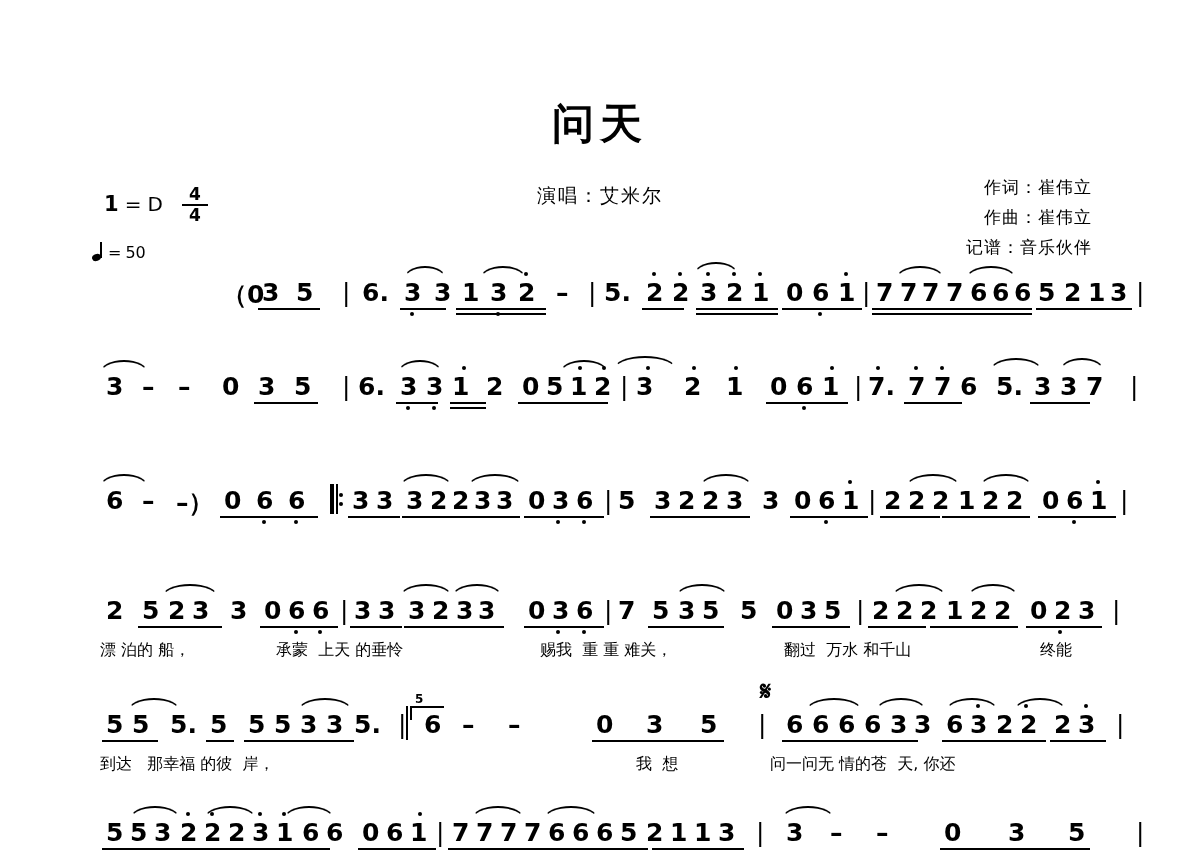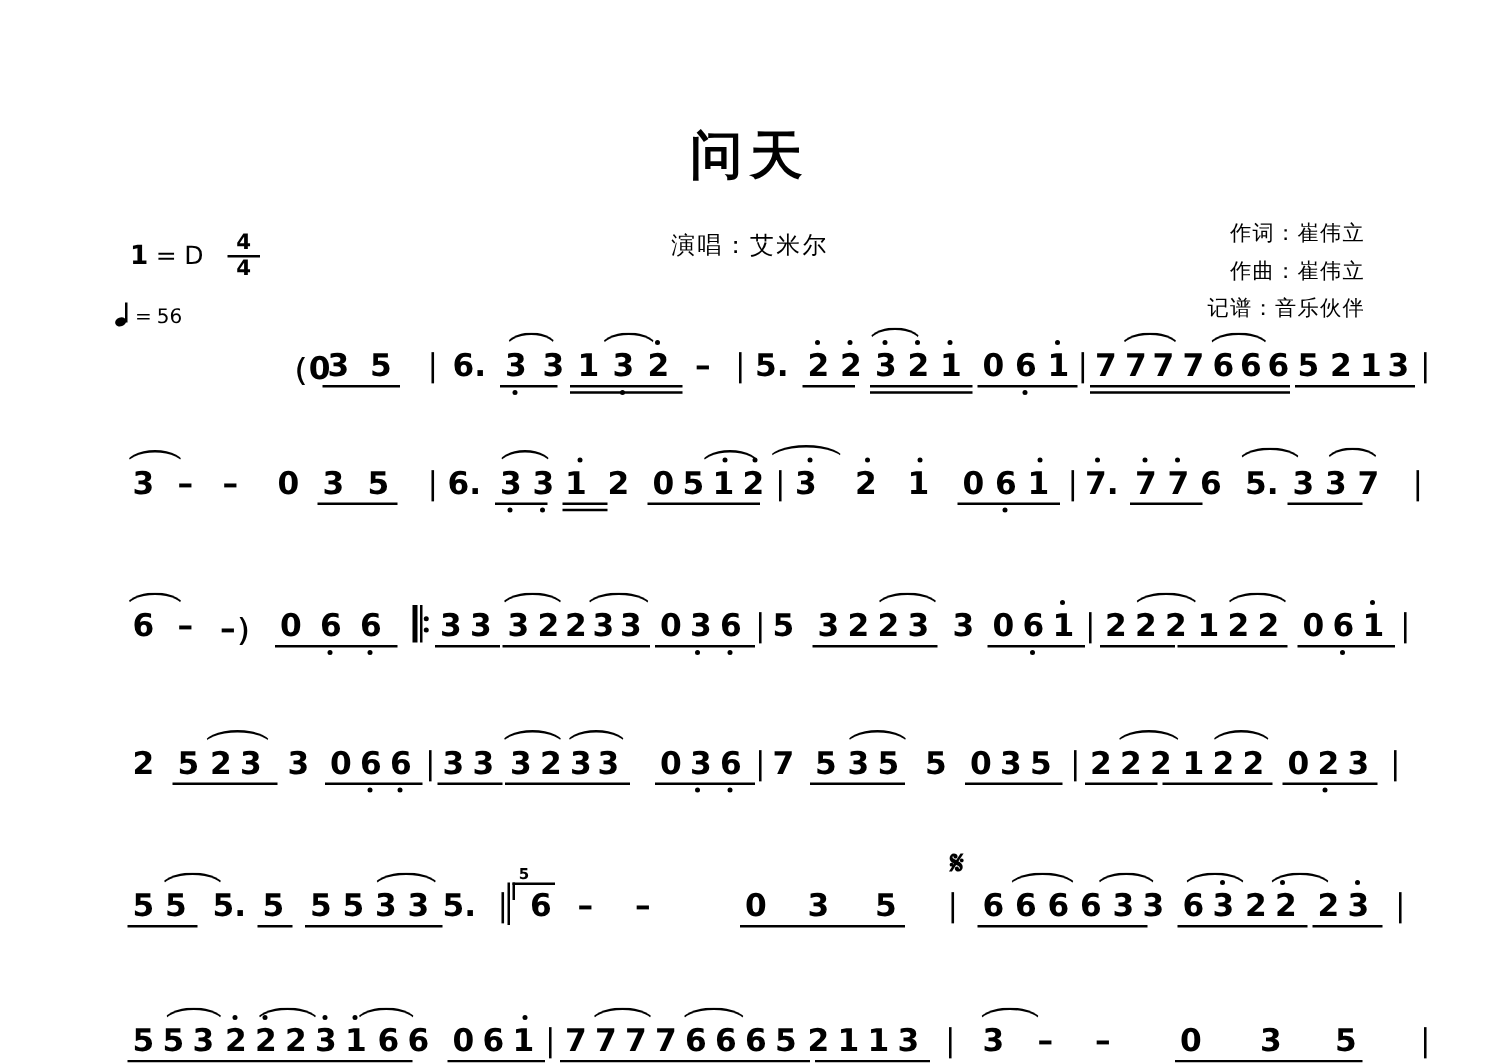--- a/index.html
+++ b/index.html
@@ -198,40 +198,42 @@
 </div>
 
 <div class="meter">
   <span class="num">4</span>
   <span class="den">4</span>
 </div>
 
 <div class="tempo">
   <span class="qnote"></span>
   <span>=</span>
-  <span>56</span>
+  <span>50</span>
 </div>
 
 <div id="rows-host">
     <div class="row" style="top: 278px;">
       <div class="notes"><span class="seg" style="left: 222px;">（0</span><span class="seg" style="left: 262px;">3</span><span class="seg" style="left: 296px;">5</span><span class="seg bar" style="left: 342px;">|</span><span class="seg" style="left: 362px;">6.</span><span class="seg" style="left: 404px;">3</span><span class="seg" style="left: 434px;">3</span><span class="seg" style="left: 462px;">1</span><span class="seg" style="left: 490px;">3</span><span class="seg" style="left: 518px;">2</span><span class="seg" style="left: 556px;">–</span><span class="seg bar" style="left: 588px;">|</span><span class="seg" style="left: 604px;">5.</span><span class="seg" style="left: 646px;">2</span><span class="seg" style="left: 672px;">2</span><span class="seg" style="left: 700px;">3</span><span class="seg" style="left: 726px;">2</span><span class="seg" style="left: 752px;">1</span><span class="seg" style="left: 786px;">0</span><span class="seg" style="left: 812px;">6</span><span class="seg" style="left: 838px;">1</span><span class="seg bar" style="left: 862px;">|</span><span class="seg" style="left: 876px;">7</span><span class="seg" style="left: 900px;">7</span><span class="seg" style="left: 922px;">7</span><span class="seg" style="left: 946px;">7</span><span class="seg" style="left: 970px;">6</span><span class="seg" style="left: 992px;">6</span><span class="seg" style="left: 1014px;">6</span><span class="seg" style="left: 1038px;">5</span><span class="seg" style="left: 1064px;">2</span><span class="seg" style="left: 1088px;">1</span><span class="seg" style="left: 1110px;">3</span><span class="seg bar" style="left: 1136px;">|</span></div>
       <div class="lyrics"></div>
     </div>
     <div class="row" style="top: 372px;">
       <div class="notes"><span class="seg" style="left: 106px;">3</span><span class="seg" style="left: 142px;">–</span><span class="seg" style="left: 178px;">–</span><span class="seg" style="left: 222px;">0</span><span class="seg" style="left: 258px;">3</span><span class="seg" style="left: 294px;">5</span><span class="seg bar" style="left: 342px;">|</span><span class="seg" style="left: 358px;">6.</span><span class="seg" style="left: 400px;">3</span><span class="seg" style="left: 426px;">3</span><span class="seg" style="left: 452px;">1</span><span class="seg" style="left: 486px;">2</span><span class="seg" style="left: 522px;">0</span><span class="seg" style="left: 546px;">5</span><span class="seg" style="left: 570px;">1</span><span class="seg" style="left: 594px;">2</span><span class="seg bar" style="left: 620px;">|</span><span class="seg" style="left: 636px;">3</span><span class="seg" style="left: 684px;">2</span><span class="seg" style="left: 726px;">1</span><span class="seg" style="left: 770px;">0</span><span class="seg" style="left: 796px;">6</span><span class="seg" style="left: 822px;">1</span><span class="seg bar" style="left: 854px;">|</span><span class="seg" style="left: 868px;">7.</span><span class="seg" style="left: 908px;">7</span><span class="seg" style="left: 934px;">7</span><span class="seg" style="left: 960px;">6</span><span class="seg" style="left: 996px;">5.</span><span class="seg" style="left: 1034px;">3</span><span class="seg" style="left: 1060px;">3</span><span class="seg" style="left: 1086px;">7</span><span class="seg bar" style="left: 1130px;">|</span></div>
       <div class="lyrics"></div>
     </div>
     <div class="row" style="top: 486px;">
       <div class="notes"><span class="seg" style="left: 106px;">6</span><span class="seg" style="left: 142px;">–</span><span class="seg" style="left: 176px;">–）</span><span class="seg" style="left: 224px;">0</span><span class="seg" style="left: 256px;">6</span><span class="seg" style="left: 288px;">6</span><span class="seg" style="left: 352px;">3</span><span class="seg" style="left: 376px;">3</span><span class="seg" style="left: 406px;">3</span><span class="seg" style="left: 430px;">2</span><span class="seg" style="left: 452px;">2</span><span class="seg" style="left: 474px;">3</span><span class="seg" style="left: 496px;">3</span><span class="seg" style="left: 528px;">0</span><span class="seg" style="left: 552px;">3</span><span class="seg" style="left: 576px;">6</span><span class="seg bar" style="left: 604px;">|</span><span class="seg" style="left: 618px;">5</span><span class="seg" style="left: 654px;">3</span><span class="seg" style="left: 678px;">2</span><span class="seg" style="left: 702px;">2</span><span class="seg" style="left: 726px;">3</span><span class="seg" style="left: 762px;">3</span><span class="seg" style="left: 794px;">0</span><span class="seg" style="left: 818px;">6</span><span class="seg" style="left: 842px;">1</span><span class="seg bar" style="left: 868px;">|</span><span class="seg" style="left: 884px;">2</span><span class="seg" style="left: 908px;">2</span><span class="seg" style="left: 932px;">2</span><span class="seg" style="left: 958px;">1</span><span class="seg" style="left: 982px;">2</span><span class="seg" style="left: 1006px;">2</span><span class="seg" style="left: 1042px;">0</span><span class="seg" style="left: 1066px;">6</span><span class="seg" style="left: 1090px;">1</span><span class="seg bar" style="left: 1120px;">|</span></div>
     </div>
     <div class="row" style="top: 596px;">
       <div class="notes"><span class="seg" style="left: 106px;">2</span><span class="seg" style="left: 142px;">5</span><span class="seg" style="left: 168px;">2</span><span class="seg" style="left: 192px;">3</span><span class="seg" style="left: 230px;">3</span><span class="seg" style="left: 264px;">0</span><span class="seg" style="left: 288px;">6</span><span class="seg" style="left: 312px;">6</span><span class="seg bar" style="left: 340px;">|</span><span class="seg" style="left: 354px;">3</span><span class="seg" style="left: 378px;">3</span><span class="seg" style="left: 408px;">3</span><span class="seg" style="left: 432px;">2</span><span class="seg" style="left: 456px;">3</span><span class="seg" style="left: 478px;">3</span><span class="seg" style="left: 528px;">0</span><span class="seg" style="left: 552px;">3</span><span class="seg" style="left: 576px;">6</span><span class="seg bar" style="left: 604px;">|</span><span class="seg" style="left: 618px;">7</span><span class="seg" style="left: 652px;">5</span><span class="seg" style="left: 678px;">3</span><span class="seg" style="left: 702px;">5</span><span class="seg" style="left: 740px;">5</span><span class="seg" style="left: 776px;">0</span><span class="seg" style="left: 800px;">3</span><span class="seg" style="left: 824px;">5</span><span class="seg bar" style="left: 856px;">|</span><span class="seg" style="left: 872px;">2</span><span class="seg" style="left: 896px;">2</span><span class="seg" style="left: 920px;">2</span><span class="seg" style="left: 946px;">1</span><span class="seg" style="left: 970px;">2</span><span class="seg" style="left: 994px;">2</span><span class="seg" style="left: 1030px;">0</span><span class="seg" style="left: 1054px;">2</span><span class="seg" style="left: 1078px;">3</span><span class="seg bar" style="left: 1112px;">|</span></div>
+      <div class="lyrics"><span class="lseg" style="left: 100px;">漂 泊的 船，</span><span class="lseg" style="left: 276px;">承蒙  上天 的垂怜</span><span class="lseg" style="left: 540px;">赐我  重 重 难关，</span><span class="lseg" style="left: 784px;">翻过  万水 和千山</span><span class="lseg" style="left: 1040px;">终能</span></div>
     </div>
     <div class="row" style="top: 710px;">
       <div class="notes"><span class="seg" style="left: 106px;">5</span><span class="seg" style="left: 132px;">5</span><span class="seg" style="left: 170px;">5.</span><span class="seg" style="left: 210px;">5</span><span class="seg" style="left: 248px;">5</span><span class="seg" style="left: 274px;">5</span><span class="seg" style="left: 300px;">3</span><span class="seg" style="left: 326px;">3</span><span class="seg" style="left: 354px;">5.</span><span class="seg bar" style="left: 398px;">|</span><span class="seg" style="left: 424px;">6</span><span class="seg" style="left: 462px;">–</span><span class="seg" style="left: 508px;">–</span><span class="seg" style="left: 596px;">0</span><span class="seg" style="left: 646px;">3</span><span class="seg" style="left: 700px;">5</span><span class="seg bar" style="left: 758px;">|</span><span class="seg" style="left: 786px;">6</span><span class="seg" style="left: 812px;">6</span><span class="seg" style="left: 838px;">6</span><span class="seg" style="left: 864px;">6</span><span class="seg" style="left: 890px;">3</span><span class="seg" style="left: 914px;">3</span><span class="seg" style="left: 946px;">6</span><span class="seg" style="left: 970px;">3</span><span class="seg" style="left: 996px;">2</span><span class="seg" style="left: 1020px;">2</span><span class="seg" style="left: 1054px;">2</span><span class="seg" style="left: 1078px;">3</span><span class="seg bar" style="left: 1116px;">|</span></div>
+      <div class="lyrics"><span class="lseg" style="left: 100px;">到达   那幸福 的彼  岸，</span><span class="lseg" style="left: 636px;">我  想</span><span class="lseg" style="left: 770px;">问一问无 情的苍  天, 你还</span></div>
     </div>
     <div class="row" style="top: 818px;">
       <div class="notes"><span class="seg" style="left: 106px;">5</span><span class="seg" style="left: 130px;">5</span><span class="seg" style="left: 154px;">3</span><span class="seg" style="left: 180px;">2</span><span class="seg" style="left: 204px;">2</span><span class="seg" style="left: 228px;">2</span><span class="seg" style="left: 252px;">3</span><span class="seg" style="left: 276px;">1</span><span class="seg" style="left: 302px;">6</span><span class="seg" style="left: 326px;">6</span><span class="seg" style="left: 362px;">0</span><span class="seg" style="left: 386px;">6</span><span class="seg" style="left: 410px;">1</span><span class="seg bar" style="left: 436px;">|</span><span class="seg" style="left: 452px;">7</span><span class="seg" style="left: 476px;">7</span><span class="seg" style="left: 500px;">7</span><span class="seg" style="left: 524px;">7</span><span class="seg" style="left: 548px;">6</span><span class="seg" style="left: 572px;">6</span><span class="seg" style="left: 596px;">6</span><span class="seg" style="left: 620px;">5</span><span class="seg" style="left: 646px;">2</span><span class="seg" style="left: 670px;">1</span><span class="seg" style="left: 694px;">1</span><span class="seg" style="left: 718px;">3</span><span class="seg bar" style="left: 756px;">|</span><span class="seg" style="left: 786px;">3</span><span class="seg" style="left: 830px;">–</span><span class="seg" style="left: 876px;">–</span><span class="seg" style="left: 944px;">0</span><span class="seg" style="left: 1008px;">3</span><span class="seg" style="left: 1068px;">5</span><span class="seg bar" style="left: 1136px;">|</span></div>
     </div>
   </div>
 
 <div id="marks">
     <div class="" style="left: 258px; top: 308px; width: 62px; height: 2px; background: rgb(0, 0, 0); position: absolute;"></div>
     <div class="" style="left: 400px; top: 308px; width: 46px; height: 2px; background: rgb(0, 0, 0); position: absolute;"></div>
     <div class="" style="left: 456px; top: 308px; width: 90px; height: 2px; background: rgb(0, 0, 0); position: absolute;"></div>

